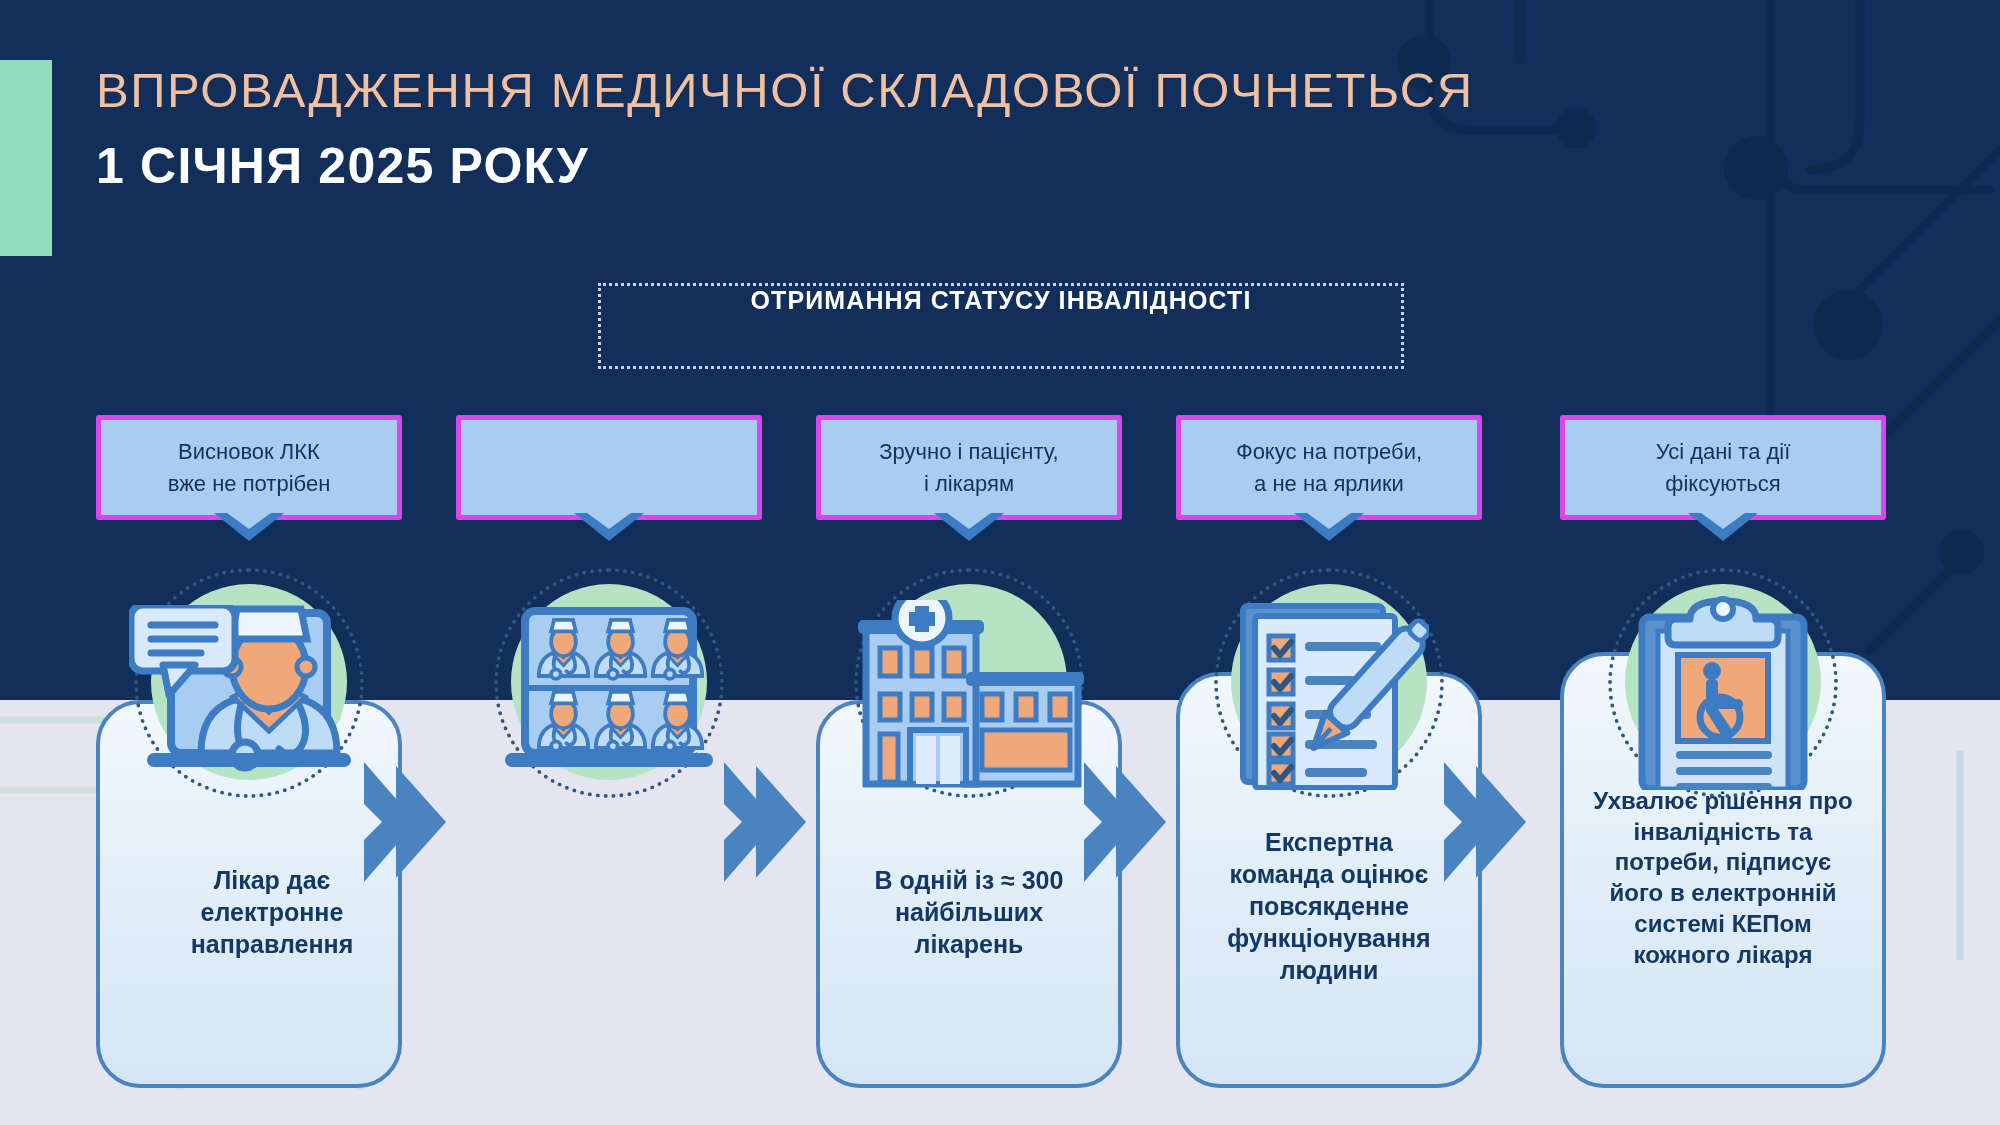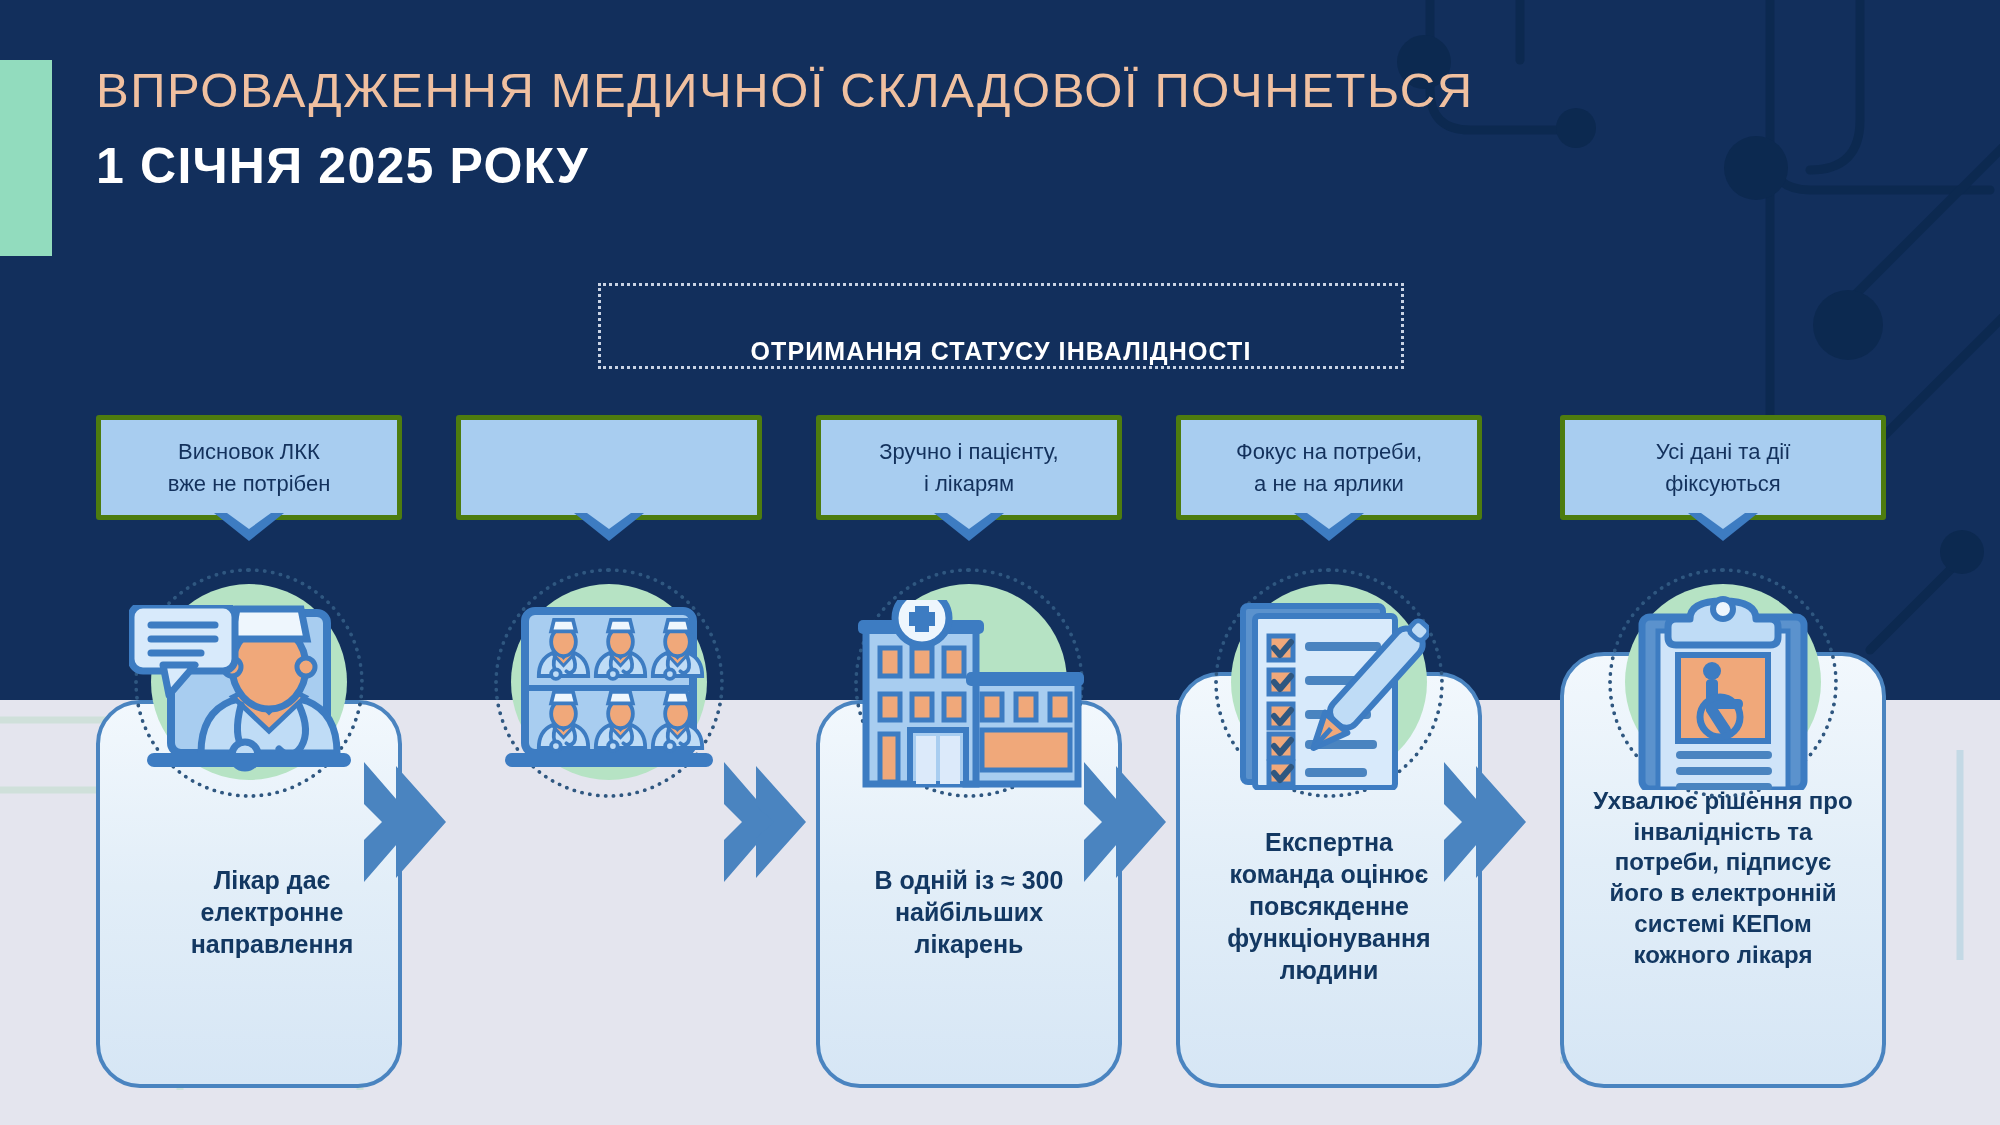--- a/index.html
+++ b/index.html
@@ -38,34 +38,34 @@
   }
   .title-line2 {
     font-size:50px; letter-spacing:1.2px; color:#ffffff;
     font-weight:bold; line-height:1.15; margin-top:20px; white-space:nowrap;
   }
 
   
   .subtitle-box {
     position:absolute; left:598px; top:283px; width:806px; height:86px;
     border:3px dotted #c9d3e4;
-    display:flex; align-items:flex-end; justify-content:center;
+    display:flex; align-items:flex-start; justify-content:center;
   }
   .subtitle-text {
     color:#ffffff; font-size:25px; font-weight:bold; letter-spacing:1.1px;
   }
 
   
   .col { position:absolute; top:0; width:306px; height:1125px; }
 
   
   .bubble-wrap { position:absolute; top:415px; left:0; width:306px; }
   .bubble {
     position:relative; width:100%; min-height:105px;
-    background:#a8cdf0; border:5px solid #4d7c0f; border-radius:3px;
+    background:#a8cdf0; border:5px solid #d946ef; border-radius:3px;
     display:flex; align-items:center; justify-content:center;
     padding:10px 14px;
   }
   .bubble-text {
     color:#13315c; font-size:22px; line-height:1.45; text-align:center;
     white-space:pre-line;
   }
   .bubble-tail {
     position:absolute; left:50%; transform:translateX(-50%);
     bottom:-26px; width:70px; height:28px;

